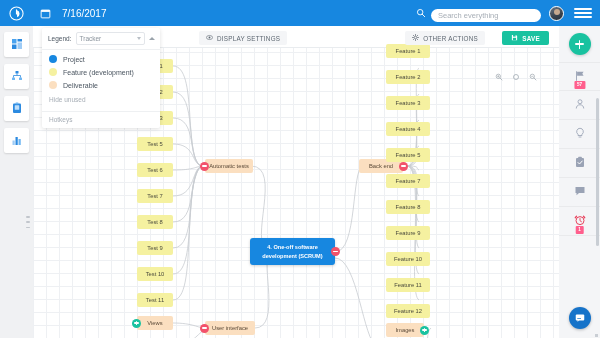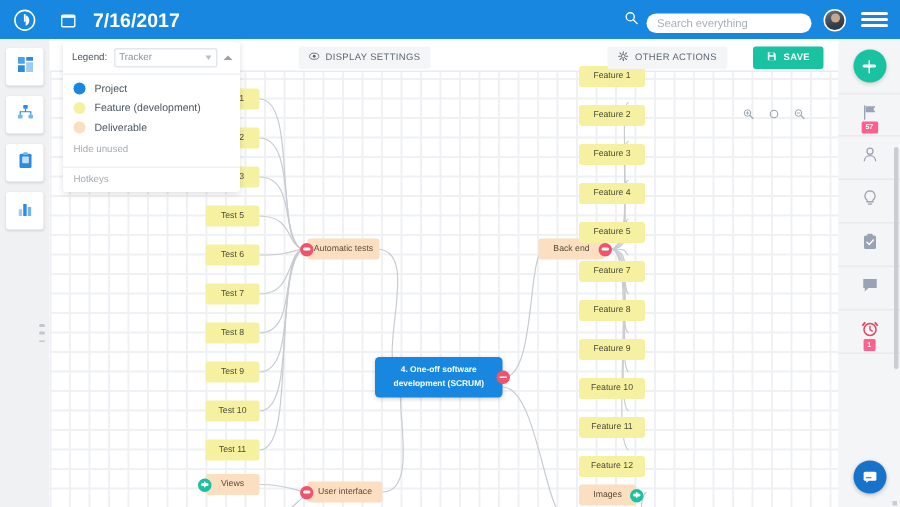--- a/index.html
+++ b/index.html
@@ -16,21 +16,21 @@
     position: absolute; left: 0; top: 0; width: 600px; height: 26px;
     background: #1787e0; display: flex; align-items: center;
   }
   .tb-logo { width: 32px; height: 26px; display:flex; align-items:center; justify-content:center; }
   .tb-logo svg { display:block; }
   .tb-cal { width: 26px; height: 26px; display:flex; align-items:center; justify-content:center; }
   .tb-time-wrap { display:flex; flex-direction:column; justify-content:center; margin-left:4px; }
   .tb-row1 { display:flex; align-items:baseline; gap:8px; }
   .tb-time { color:#fff; font-size:10px; font-weight:bold; letter-spacing:.1px; }
   .tb-meeting { color:#fff; font-size:7.5px; font-weight:bold; }
-  .tb-date { color:#fff; font-size:13px; font-weight:bold; margin-top:1px; }
+  .tb-date { color:#fff; font-size:10px; font-weight:normal; margin-top:1px; }
   .tb-spacer { flex:1; }
   .tb-search-wrap { display:flex; align-items:flex-end; gap:5px; margin-right:8px; }
   .tb-search {
     width: 110px; height: 13px; border-radius: 7px; background:#fff; border:none;
     font-size: 7.5px; color:#9aa2ab; padding: 0 7px; font-family:"Liberation Sans",sans-serif;
   }
   .tb-search::placeholder { color:#a7aeb6; }
   .tb-avatar {
     width: 15px; height: 15px; border-radius: 50%;
     background: linear-gradient(160deg,#6c7785 0%,#39424d 60%,#2b333c 100%);

